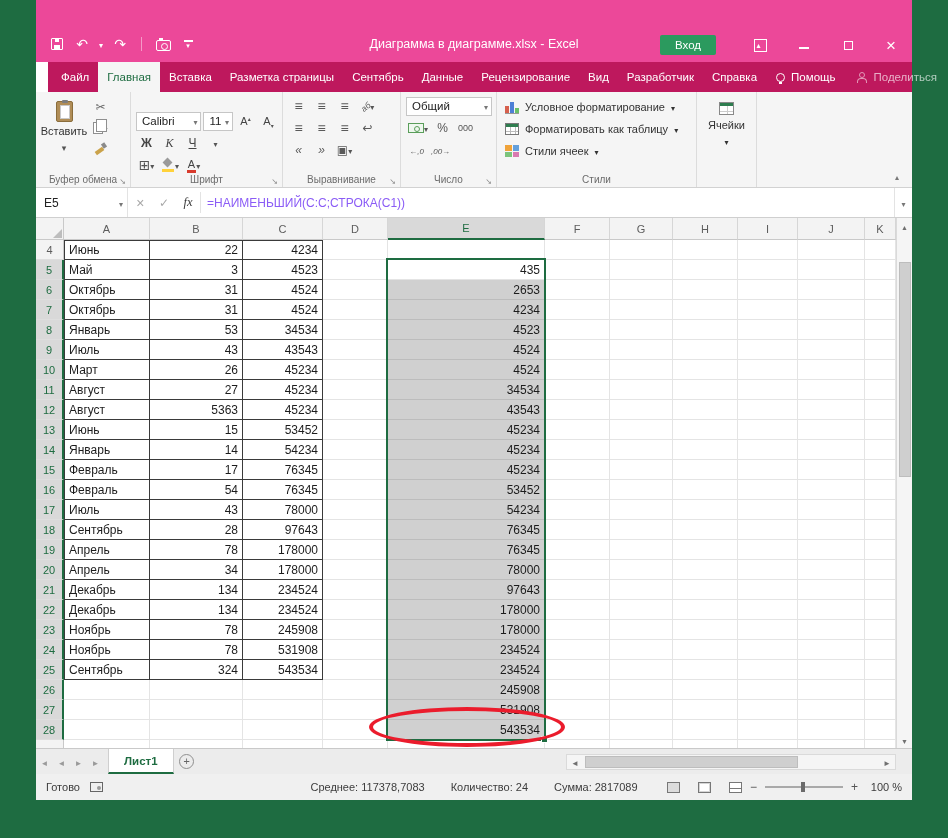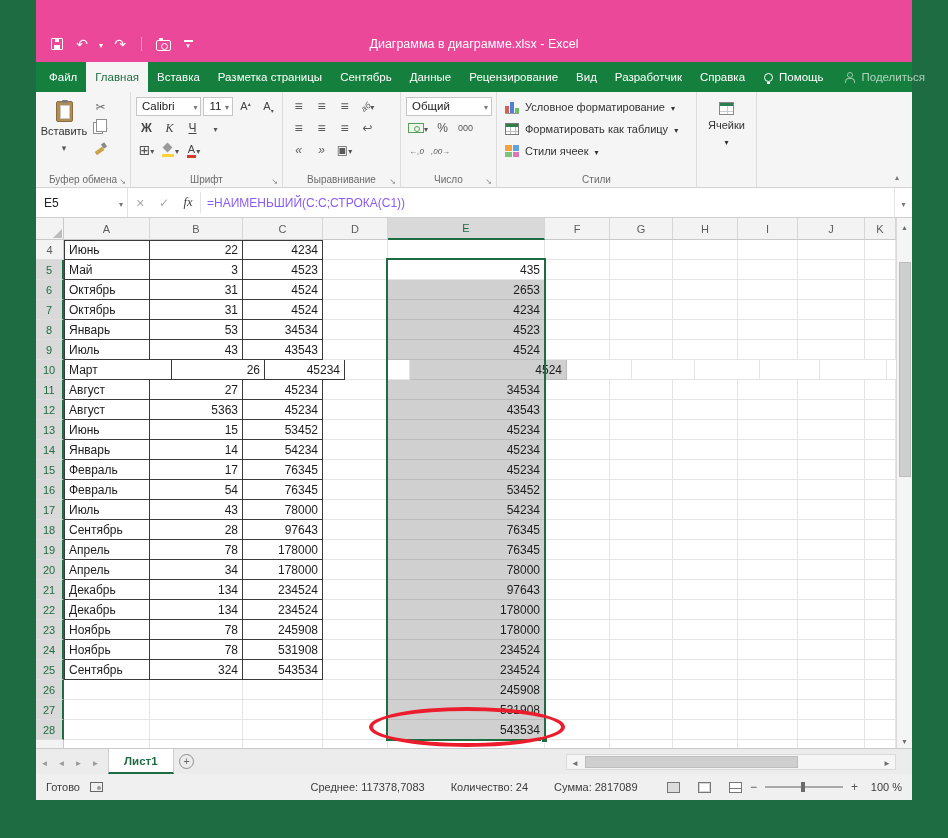--- a/index.html
+++ b/index.html
@@ -32,21 +32,21 @@
 .signin{background:#2b9a5e;color:#fff;font-size:11.5px;padding:4px 15px;border-radius:2px;margin-right:22px}
 .wbtn{width:44px;height:26px;display:flex;align-items:center;justify-content:center}
 .wbtn.close{width:42px}
 .i-ribbonopt{width:13px;height:13px;border:1px solid #fff;position:relative;display:inline-block}
 .i-ribbonopt::before{content:"▴";color:#fff;font-size:8px;position:absolute;left:2px;top:0;line-height:11px}
 .i-min{width:10px;height:2px;background:#fff;display:inline-block;margin-top:5px}
 .i-max{width:9px;height:9px;border:1.5px solid #fff;display:inline-block}
 .g-x::before{content:"×";font-size:17px;line-height:1}
 
 
-.tabsrow{position:absolute;top:62px;left:0;right:0;height:30px;background:#15803d;display:flex;align-items:stretch;color:#fff}
+.tabsrow{position:absolute;top:62px;left:12px;right:0;height:30px;background:#be185d;display:flex;align-items:stretch;color:#fff}
 .rtabs{display:flex;margin-left:4px}
 .rtab{padding:0 9px;display:flex;align-items:center;font-size:11.5px;white-space:nowrap;flex-shrink:0}
 .rtab.active{background:#f5f5f5;color:#1e6c41}
 .helpbtn{margin-left:auto;display:flex;align-items:center;gap:6px;font-size:11.5px;padding:0 10px;flex-shrink:0}
 .sharebtn{display:flex;align-items:center;gap:6px;font-size:11.5px;opacity:.65;padding:0 12px;margin-right:2px;flex-shrink:0}
 .i-bulb{width:9px;height:9px;border:1px solid #fff;border-radius:50%;position:relative;display:inline-block}
 .i-bulb::after{content:"";position:absolute;left:2px;bottom:-3px;width:3px;height:2px;background:#fff}
 .i-person{width:10px;height:11px;position:relative;display:inline-block;opacity:.85}
 .i-person::before{content:"";position:absolute;left:2px;top:0;width:4px;height:4px;border:1px solid #fff;border-radius:50%}
 .i-person::after{content:"";position:absolute;left:0;bottom:0;width:8px;height:4px;border:1px solid #fff;border-bottom:none;border-radius:4px 4px 0 0}
@@ -61,21 +61,21 @@
 .paste{width:46px;display:flex;flex-direction:column;align-items:center;gap:3px;padding-top:5px}
 .plabel{font-size:11px;color:#333}
 .minicol{display:flex;flex-direction:column;margin-left:3px}
 .mbtn{height:21px;min-width:21px;padding:0 2px;display:flex;align-items:center;justify-content:center;color:#555;font-size:12px}
 .g-scissors::before{content:"✂";font-size:12px;color:#666}
 .i-copy{width:10px;height:12px;border:1px solid #8f8f8f;background:#fff;position:relative;display:inline-block}
 .i-copy::after{content:"";position:absolute;left:2px;top:-4px;width:9px;height:11px;border:1px solid #8f8f8f;background:#fff}
 .i-brush{width:13px;height:13px;position:relative;display:inline-block}
 .i-brush::before{content:"";position:absolute;left:1px;top:7px;width:9px;height:4px;background:#caa24a;transform:rotate(-35deg)}
 .i-brush::after{content:"";position:absolute;left:8px;top:1px;width:4px;height:5px;background:#8a8a8a;transform:rotate(-35deg)}
-.grp-font{width:152px;padding:3px 3px 14px 5px}
+.grp-font{width:152px;padding:18px 3px 14px 5px}
 .frow{display:flex;align-items:center;height:22px;gap:2px}
 .combo{height:19px;background:#fff;border:1px solid #c6c6c6;display:flex;align-items:center;font-size:11.5px;color:#222;padding-left:5px;padding-right:3px}
 .combo i{margin-left:auto;color:#777}
 .blet{font-weight:bold;color:#444}
 .ilet{font-style:italic;font-family:"Liberation Serif",serif;color:#444}
 .ulet{text-decoration:underline;color:#444}
 .alet{font-size:11px;color:#444}
 .tinyup::before{content:"▴";font-size:6px;color:#555;position:relative;top:-4px}
 .tinydn::before{content:"▾";font-size:6px;color:#555;position:relative;top:3px}
 .g-borders::before{content:"⊞";font-size:14px;color:#555}
@@ -205,20 +205,35 @@
           </span>
       <span class="qsep"></span>
       <span class="qbtn">
             <span class="i-camera"></span>
           </span>
       <span class="qbtn">
             <span class="i-qatmore"></span>
           </span>
     </div>
     <div class="wtitle">Диаграмма в диаграмме.xlsx  -  Excel</div>
+    <div class="wright">
+      <div class="signin">Вход</div>
+      <div class="wbtn">
+            <span class="i-ribbonopt"></span>
+          </div>
+      <div class="wbtn">
+            <span class="i-min"></span>
+          </div>
+      <div class="wbtn">
+            <span class="i-max"></span>
+          </div>
+      <div class="wbtn close">
+            <span class="g-x"></span>
+          </div>
+    </div>
   </div>
 
   <div class="tabsrow">
     <div class="rtabs">
           <div class="rtab">Файл</div>
           <div class="rtab active">Главная</div>
           <div class="rtab">Вставка</div>
           <div class="rtab">Разметка страницы</div>
           <div class="rtab">Сентябрь</div>
           <div class="rtab">Данные</div>
@@ -556,21 +571,21 @@
             <div class="cell ar fill" style="width: 157px;">4524</div>
             <div class="cell ar" style="width: 65px;"></div>
             <div class="cell ar" style="width: 63px;"></div>
             <div class="cell ar" style="width: 65px;"></div>
             <div class="cell ar" style="width: 60px;"></div>
             <div class="cell ar" style="width: 67px;"></div>
             <div class="cell ar" style="width: 31px;"></div>
           </div>
           <div class="gr">
             <div class="rh sel">10</div>
-            <div class="cell al tbl tbl-l" style="width: 108px;">Март</div>
+            <div class="cell al tbl tbl-l" style="width: 86px;">Март</div>
             <div class="cell ar tbl" style="width: 93px;">26</div>
             <div class="cell ar tbl" style="width: 80px;">45234</div>
             <div class="cell ar" style="width: 65px;"></div>
             <div class="cell ar fill" style="width: 157px;">4524</div>
             <div class="cell ar" style="width: 65px;"></div>
             <div class="cell ar" style="width: 63px;"></div>
             <div class="cell ar" style="width: 65px;"></div>
             <div class="cell ar" style="width: 60px;"></div>
             <div class="cell ar" style="width: 67px;"></div>
             <div class="cell ar" style="width: 31px;"></div>

